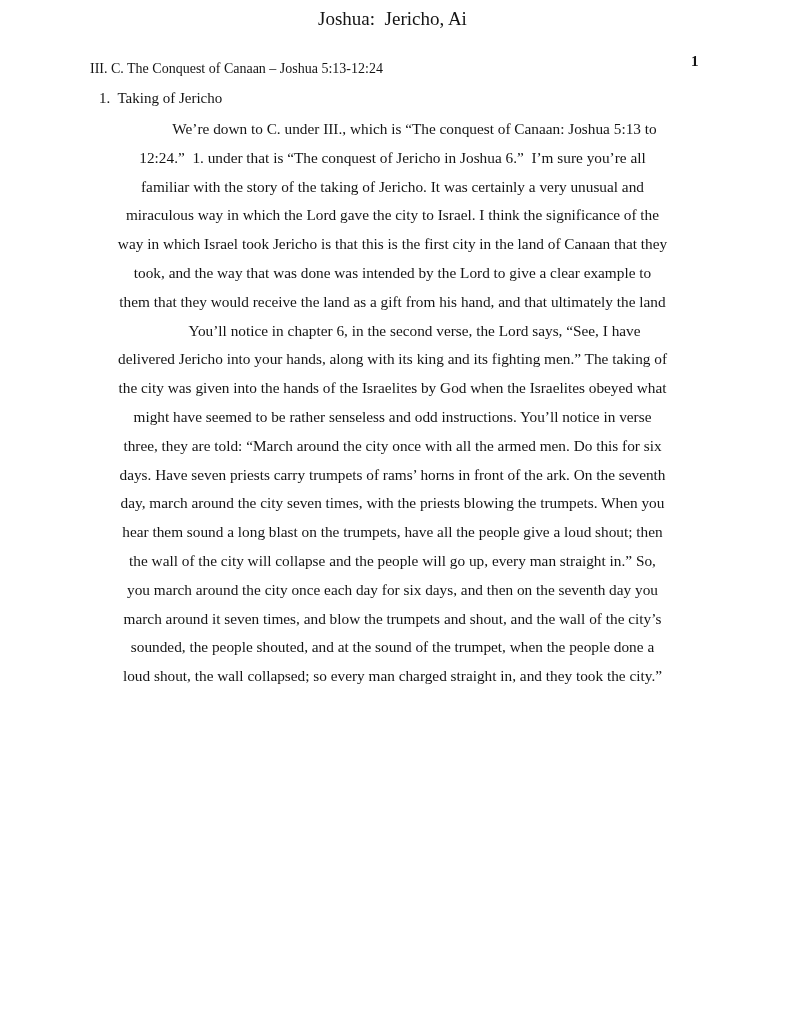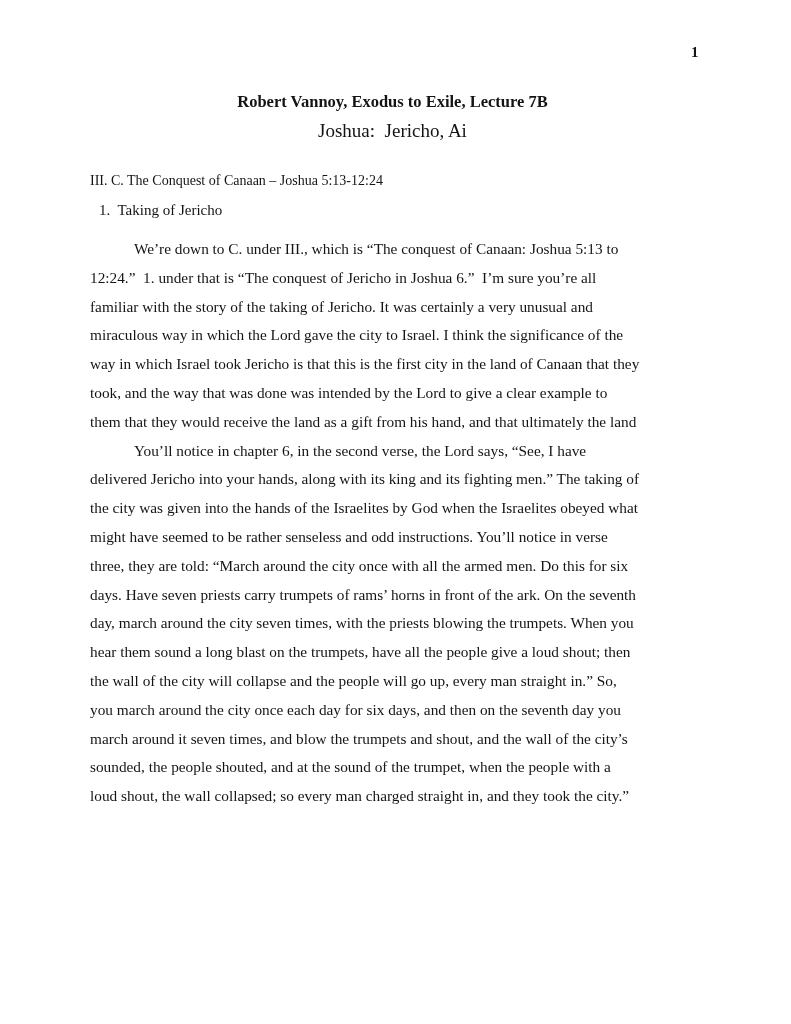--- a/index.html
+++ b/index.html
@@ -54,40 +54,40 @@
     white-space: pre;
   }
   .subheading {
     margin-top: 9px;
     margin-left: 9px;
     font-size: 15px;
     line-height: 20px;
     white-space: pre;
   }
   .body-text {
-    margin-top: 15px;
+    margin-top: 7px;
     font-size: 15.3px;
+    text-align: center;
   }
   .para {
     margin: 0;
   }
   .line {
     line-height: 28.8px;
     white-space: pre;
   }
   .line.first {
     text-indent: 44px;
   }
 </style>
 </head>
 <body>
 
 <div class="page">
   <div class="pagenum">1</div>
-  <div class="title">Robert Vannoy, Exodus to Exile, Lecture 7B</div>
   <div class="subtitle">Joshua:  Jericho, Ai</div>
   <div class="heading">III. C. The Conquest of Canaan – Joshua 5:13-12:24</div>
   <div class="subheading">1.  Taking of Jericho</div>
   <div class="body-text">
       <div class="para">
         <div class="line first">We’re down to C. under III., which is “The conquest of Canaan: Joshua 5:13 to</div>
         <div class="line">12:24.”  1. under that is “The conquest of Jericho in Joshua 6.”  I’m sure you’re all</div>
         <div class="line">familiar with the story of the taking of Jericho. It was certainly a very unusual and</div>
         <div class="line">miraculous way in which the Lord gave the city to Israel. I think the significance of the</div>
         <div class="line">way in which Israel took Jericho is that this is the first city in the land of Canaan that they</div>
@@ -99,17 +99,17 @@
         <div class="line">delivered Jericho into your hands, along with its king and its fighting men.” The taking of</div>
         <div class="line">the city was given into the hands of the Israelites by God when the Israelites obeyed what</div>
         <div class="line">might have seemed to be rather senseless and odd instructions. You’ll notice in verse</div>
         <div class="line">three, they are told: “March around the city once with all the armed men. Do this for six</div>
         <div class="line">days. Have seven priests carry trumpets of rams’ horns in front of the ark. On the seventh</div>
         <div class="line">day, march around the city seven times, with the priests blowing the trumpets. When you</div>
         <div class="line">hear them sound a long blast on the trumpets, have all the people give a loud shout; then</div>
         <div class="line">the wall of the city will collapse and the people will go up, every man straight in.” So,</div>
         <div class="line">you march around the city once each day for six days, and then on the seventh day you</div>
         <div class="line">march around it seven times, and blow the trumpets and shout, and the wall of the city’s</div>
-        <div class="line">sounded, the people shouted, and at the sound of the trumpet, when the people with a</div>
+        <div class="line">sounded, the people shouted, and at the sound of the trumpet, when the people done a</div>
         <div class="line">loud shout, the wall collapsed; so every man charged straight in, and they took the city.”</div>
       </div>
     </div>
 </div>
 
 </body></html>

